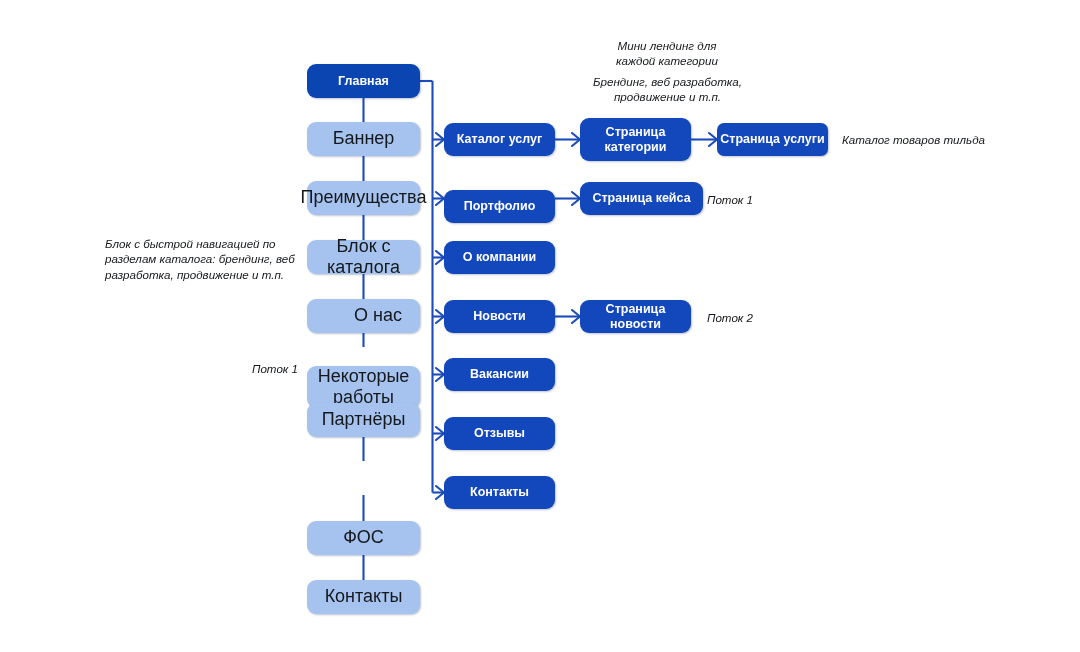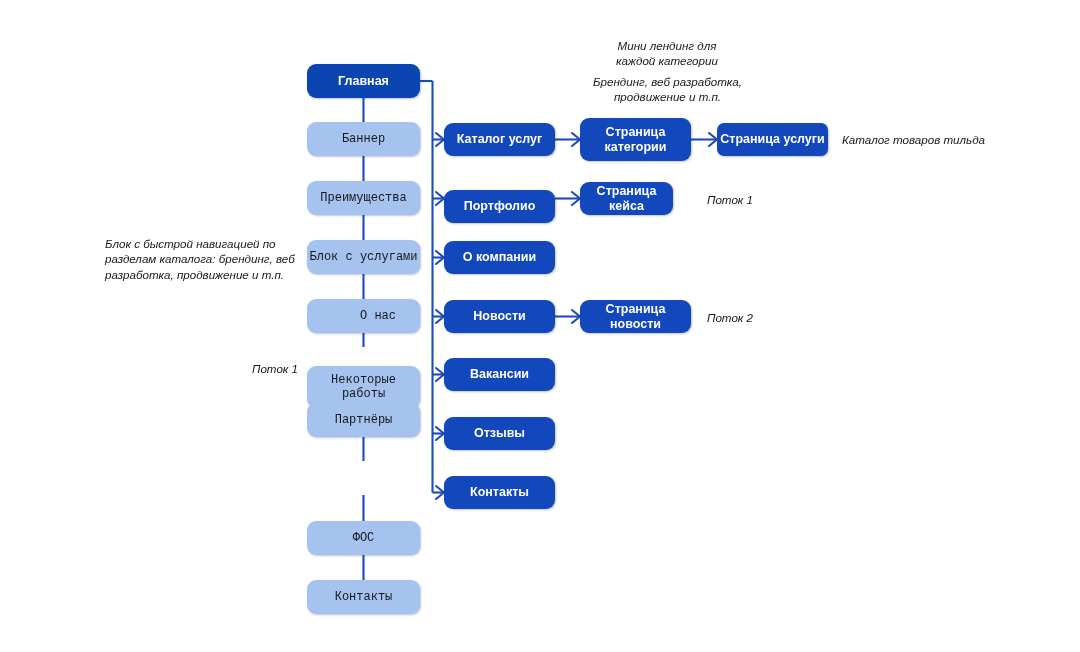--- a/index.html
+++ b/index.html
@@ -33,23 +33,22 @@
     align-items: center;
     justify-content: center;
     text-align: center;
     line-height: 1.18;
     white-space: pre-line;
     box-shadow: 1px 1px 2px rgba(40,60,110,0.30);
   }
   .node.light {
     background: #A6C3EF;
     color: #14181C;
-    font-size: 12px;
+    font-size: 18px;
     font-weight: 400;
-    font-family: Liberation Mono, monospace;
   }
   .node.dark {
     background: #1347BC;
     color: #ffffff;
     font-size: 12.5px;
     font-weight: bold;
   }
   .node.home {
     background: #0B45B2;
     color: #ffffff;
@@ -115,39 +114,39 @@
       <polyline points="709,133 717,139.5 709,146"></polyline>
       <polyline points="572,192 580,198.5 572,205"></polyline>
       <polyline points="572,310 580,316.5 572,323"></polyline>
     </g>
   </svg>
 
   <div class="node home" style="left:307px; top:64px; width:113px; height:34px;">Главная</div>
 
   <div class="node light" style="left:307px; top:122px; width:113px; height:34px;">Баннер</div>
   <div class="node light" style="left:307px; top:181px; width:113px; height:34px;">Преимущества</div>
-  <div class="node light" style="left:307px; top:240px; width:113px; height:34px;">Блок с услугами</div>
+  <div class="node light" style="left:307px; top:240px; width:113px; height:34px;">Блок с каталога</div>
   <div class="node light" style="left:307px; top:299px; width:113px; height:34px;padding-left:29px;">О нас</div>
   <div class="node light" style="left:307px; top:366px; width:113px; height:42px;">Некоторые
 работы</div>
   <div class="node light" style="left:307px; top:403px; width:113px; height:34px;">Партнёры</div>
   <div class="node light" style="left:307px; top:521px; width:113px; height:34px;">ФОС</div>
   <div class="node light" style="left:307px; top:580px; width:113px; height:34px;">Контакты</div>
 
   <div class="node dark" style="left:444px; top:123px; width:111px; height:33px;">Каталог услуг</div>
   <div class="node dark" style="left:444px; top:182px; width:111px; height:33px;margin-top:8px;">Портфолио</div>
   <div class="node dark" style="left:444px; top:241px; width:111px; height:33px;">О компании</div>
   <div class="node dark" style="left:444px; top:300px; width:111px; height:33px;">Новости</div>
   <div class="node dark" style="left:444px; top:358px; width:111px; height:33px;">Вакансии</div>
   <div class="node dark" style="left:444px; top:417px; width:111px; height:33px;">Отзывы</div>
   <div class="node dark" style="left:444px; top:476px; width:111px; height:33px;">Контакты</div>
 
   <div class="node dark" style="left:580px; top:118px; width:111px; height:43px;">Страница
 категории</div>
-  <div class="node dark" style="left:580px; top:182px; width:93px; height:33px;">Страница кейса</div>
+  <div class="node dark" style="left:580px; top:182px; width:123px; height:33px;">Страница кейса</div>
   <div class="node dark" style="left:580px; top:300px; width:111px; height:33px;">Страница новости</div>
   <div class="node dark" style="left:717px; top:123px; width:111px; height:33px;border-radius:7px;">Страница услуги</div>
 
   <div class="note center" style="left:572px; top:38px; width:190px;">Мини лендинг для
 каждой категории</div>
   <div class="note center" style="left:555px; top:74px; width:225px;">Брендинг, веб разработка,
 продвижение и т.п.</div>
   <div class="note left" style="left:842px; top:132px; width:200px;">Каталог товаров тильда</div>
   <div class="note left" style="left:707px; top:192px; width:90px;">Поток 1</div>
   <div class="note left" style="left:707px; top:310px; width:90px;">Поток 2</div>

